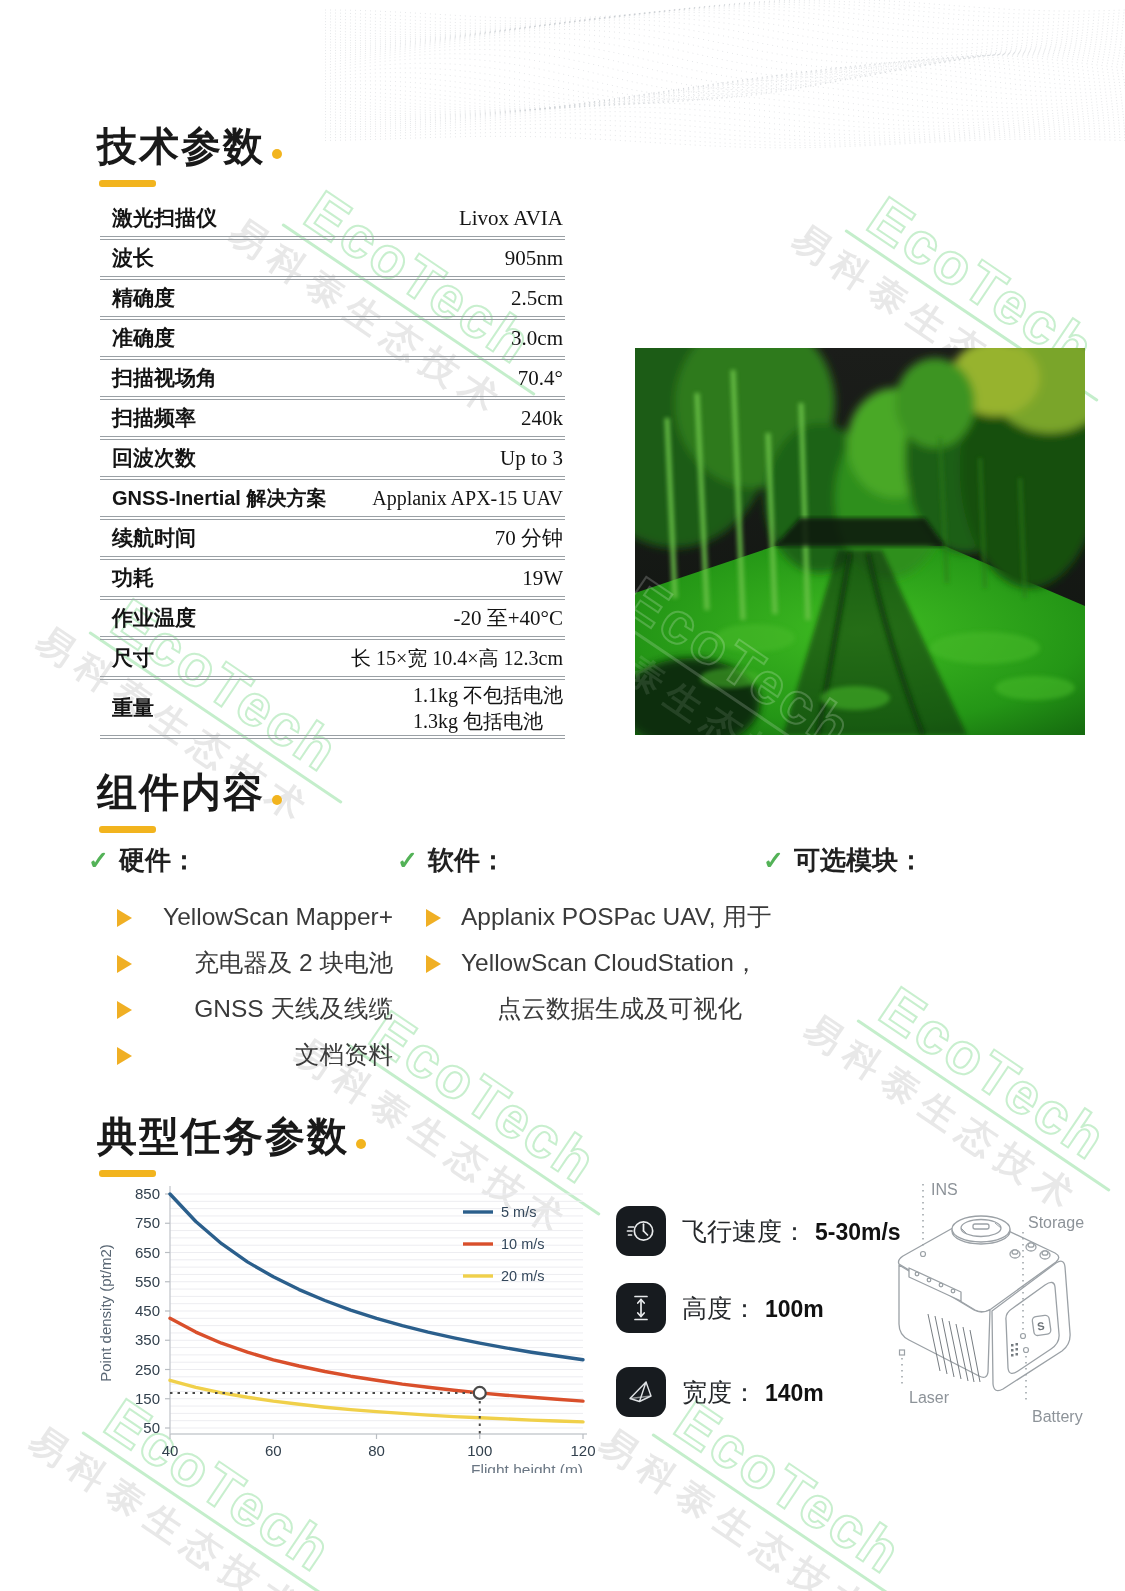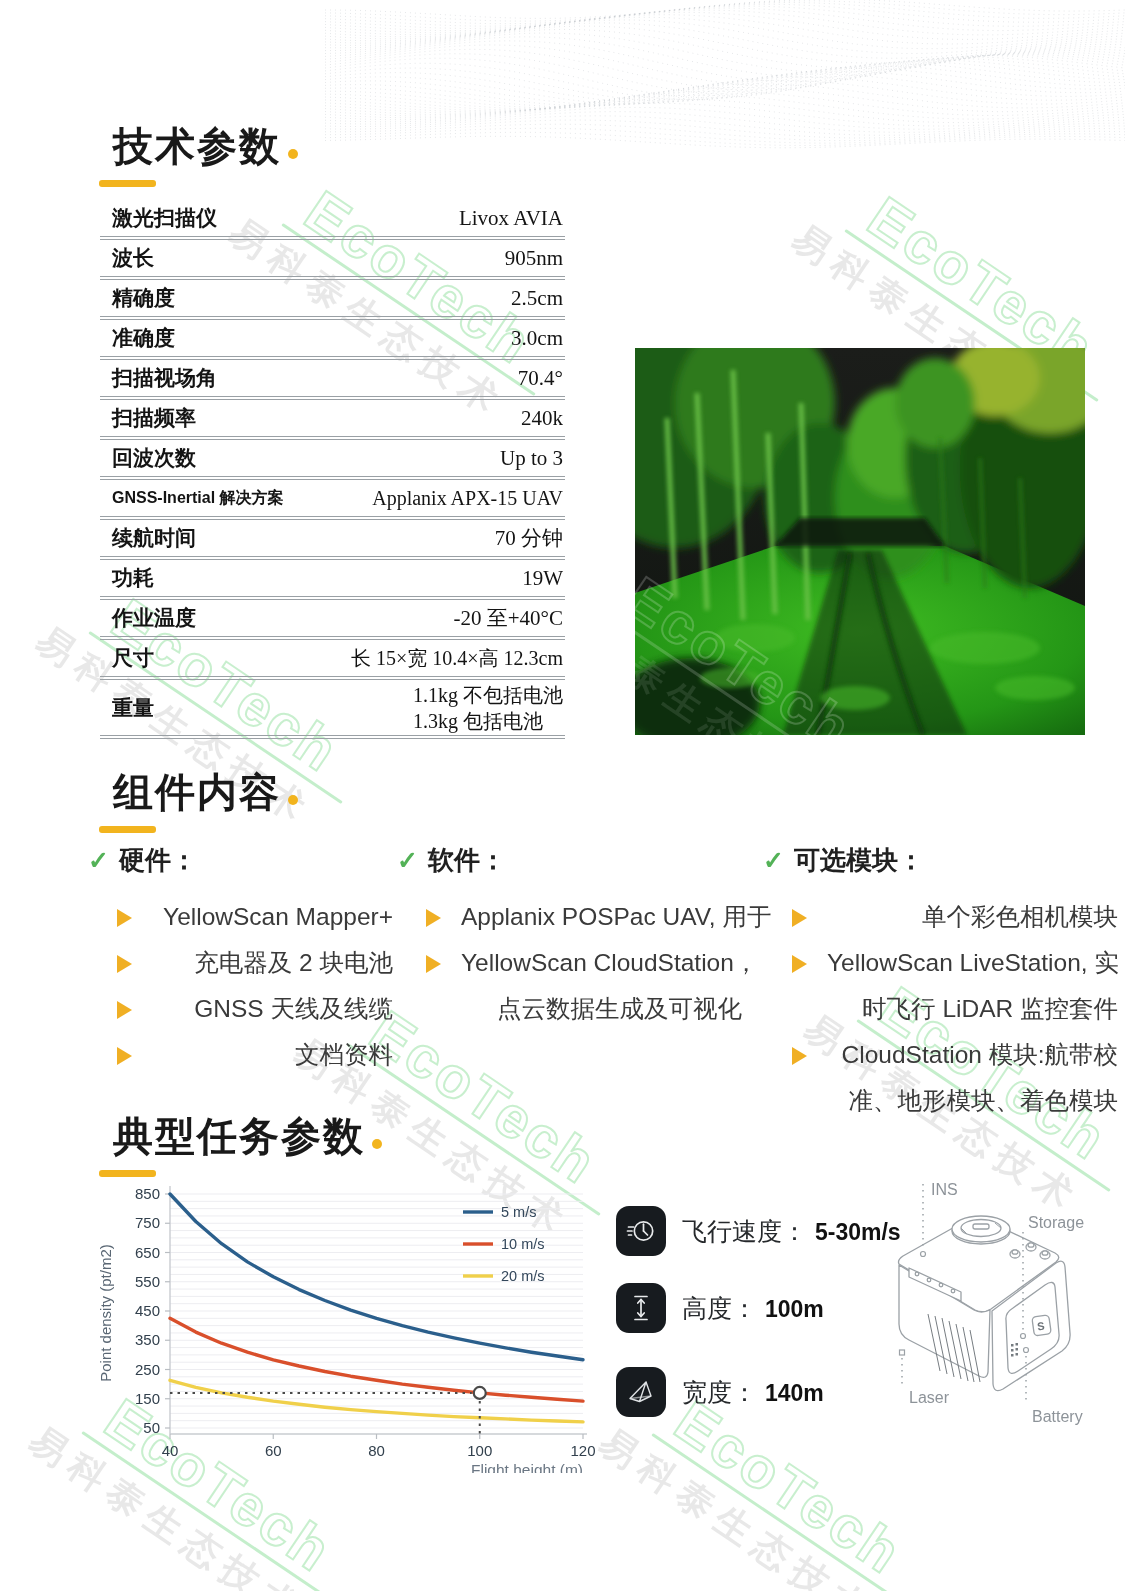--- a/index.html
+++ b/index.html
@@ -14,21 +14,21 @@
   .wm-en{font-weight:bold;font-size:58px;letter-spacing:3px;color:transparent;
          -webkit-text-stroke:2px rgba(132,219,146,.45);margin-left:52px;line-height:1;}
   .wm-rule{width:305px;height:3px;background:rgba(132,219,146,.48);border-radius:2px;margin:2px 0 10px 38px;}
   .wm-cn{font-size:37px;font-weight:bold;letter-spacing:9px;color:rgba(90,90,90,.14);line-height:1;}
   .wm-light{position:absolute;left:-30px;top:190px;transform:rotate(34deg);transform-origin:0 0;pointer-events:none;}
   .wm-light .wm-en{-webkit-text-stroke:2px rgba(255,255,255,.20);}
   .wm-light .wm-rule{background:rgba(255,255,255,.18);}
   .wm-light .wm-cn{color:rgba(255,255,255,.10);}
 
   
-  .sec-title{position:absolute;font-size:40px;font-weight:bold;letter-spacing:2px;color:#191919;line-height:1;margin-left:16px;}
+  .sec-title{position:absolute;font-size:40px;font-weight:bold;letter-spacing:2px;color:#191919;line-height:1;}
   .dot{display:inline-block;width:10px;height:10px;border-radius:50%;background:#F2B41E;margin-left:7px;position:relative;bottom:1px;}
   .rule{position:absolute;width:57px;height:7px;border-radius:3px;background:#F2B41E;}
 
   
   #spec-table{position:absolute;left:100px;top:200px;width:465px;}
   .spec-row{display:flex;justify-content:space-between;align-items:center;height:40px;
             border-bottom:4px double #9aa0a5;box-sizing:border-box;padding:0 2px 0 12px;}
   .spec-row.tall{height:59px;}
   .spec-label{font-weight:bold;font-size:21px;color:#141414;white-space:nowrap;}
   .spec-value{font-family:"Liberation Serif",serif;font-size:21px;color:#141414;white-space:nowrap;text-align:left;}
@@ -174,21 +174,21 @@
       </div>
     <div class="spec-row">
         <span class="spec-label">扫描频率</span>
         <span class="spec-value">240k</span>
       </div>
     <div class="spec-row">
         <span class="spec-label">回波次数</span>
         <span class="spec-value">Up to 3</span>
       </div>
     <div class="spec-row">
-        <span class="spec-label" style="font-size:16px">GNSS-Inertial 解决方案</span>
+        <span class="spec-label" style="font-size:20px">GNSS-Inertial 解决方案</span>
         <span class="spec-value" style="font-size:20px">Applanix APX-15 UAV</span>
       </div>
     <div class="spec-row">
         <span class="spec-label">续航时间</span>
         <span class="spec-value">70 分钟</span>
       </div>
     <div class="spec-row">
         <span class="spec-label">功耗</span>
         <span class="spec-value">19W</span>
       </div>
@@ -301,27 +301,20 @@
       <div class="b-item"><span>Applanix POSPac UAV, 用于</span></div>
       <div class="b-item"><span>YellowScan  CloudStation，</span></div>
       <div class="cont"><span>点云数据生成及可视化</span></div>
     </div>
   </div>
 
   <div class="comp-col" style="left:763px;top:843px;width:355px">
     <div class="col-h">
       <span class="check">✓</span>
       <span>可选模块：</span>
-    </div>
-    <div class="items">
-      <div class="b-item"><span>单个彩色相机模块</span></div>
-      <div class="b-item"><span>YellowScan LiveStation, 实</span></div>
-      <div class="cont"><span>时飞行 LiDAR 监控套件</span></div>
-      <div class="b-item"><span>CloudStation 模块:航带校</span></div>
-      <div class="cont"><span>准、地形模块、着色模块</span></div>
     </div>
   </div>
 
   <div class="sec-title" style="left:97px;top:1116px">
     <span>典型任务参数</span><span class="dot"></span>
   </div>
   <div class="rule" style="left:99px;top:1170px"></div>
 
   <svg id="chart" width="505" height="305" viewBox="0 0 505 305">
       <line x1="75" y1="260" x2="488" y2="260" stroke="#ededf1" stroke-width="1"></line>

